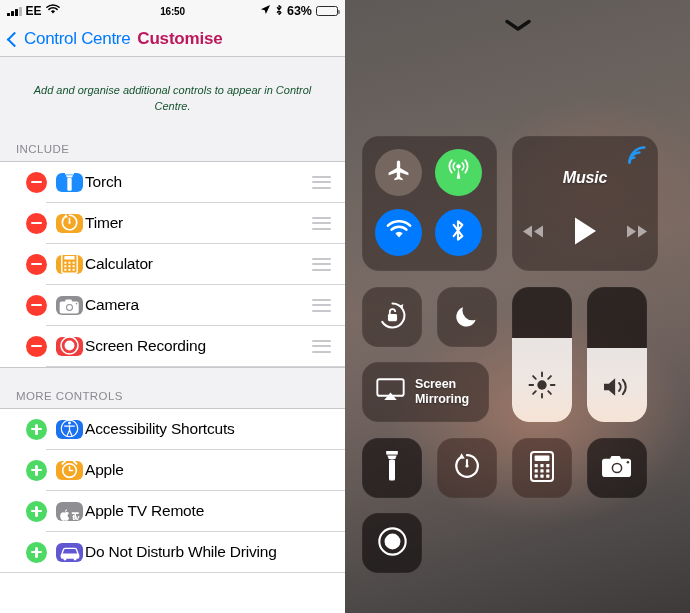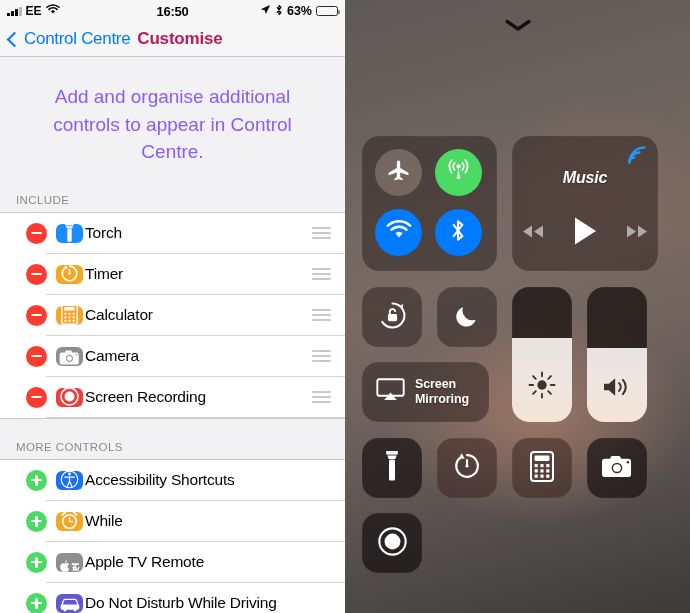--- a/index.html
+++ b/index.html
@@ -18,21 +18,21 @@
   }
   .statusbar {
     height: 22px; background: #f7f7f7;
     display: flex; align-items: center;
     padding: 0 7px; font-size: 12.5px; font-weight: bold; color: #000;
     position: relative;
   }
   .sb-left { display: flex; align-items: center; gap: 4px; }
   .sb-mid {
     position: absolute; left: 0; right: 0; text-align: center;
-    font-size: 13px; font-weight: bold; letter-spacing: -0.2px;
+    font-size: 10px; font-weight: bold; letter-spacing: -0.2px;
   }
   .sb-right {
     margin-left: auto; display: flex; align-items: center; gap: 4px;
     position: relative; z-index: 2; font-size: 12.5px;
   }
   .bars { display: flex; align-items: flex-end; gap: 1.5px; height: 9px; }
   .bars i { display:block; width: 2.5px; background: #000; border-radius: .5px; }
   .bars i:nth-child(1){height:3px}.bars i:nth-child(2){height:5px}
   .bars i:nth-child(3){height:7px}.bars i:nth-child(4){height:9px;background:#b9b9b9}
   .carrier { font-size: 12px; font-weight: bold; }
@@ -54,21 +54,21 @@
   .backchev {
     width: 11px; height: 11px; border-left: 2.6px solid #007aff;
     border-bottom: 2.6px solid #007aff; transform: rotate(45deg);
     margin-right: 4px; margin-left: 2px;
   }
   .backlabel { color: #007aff; font-size: 17px; letter-spacing: -.3px; }
   .navtitle { color: #be185d; font-size: 17px; font-weight: bold; margin-left: 7px; letter-spacing:-.2px;}
 
   .intro {
     background: #f2f2f5; padding: 26px 26px 24px;
-    text-align: center; font-size: 19px; color: #8b5cf6; line-height: 1.45;
+    text-align: center; font-size: 11px; color: #14532d; line-height: 1.45; font-style: italic;
   }
   .sechead {
     background: #f2f2f5; padding: 4px 16px 6px;
     font-size: 11.5px; color: #8a8a8f; letter-spacing: .4px;
     border-bottom: .5px solid #c8c7cc;
   }
   .sechead.gap { padding-top: 22px; border-top: .5px solid #c8c7cc; }
 
   .row {
     height: 41px; background: #fff; display: flex; align-items: center;
@@ -361,21 +361,21 @@
             <span class="bar-h"></span>
             <span class="bar-v"></span>
           </div>
           <div class="appicon" style="background: rgb(245, 166, 35);">
             <svg width="21" height="21" viewBox="0 0 32 32">
               <path d="M5.2 7.4 9.6 3.1M26.8 7.4 22.4 3.1" stroke="#fff" stroke-width="3" stroke-linecap="round"></path>
               <circle cx="16" cy="17.6" r="10.4" stroke="#fff" stroke-width="2.4" fill="none"></circle>
               <path d="M16 11.6v6h4.6" stroke="#fff" stroke-width="2.2" fill="none" stroke-linecap="round" stroke-linejoin="round"></path>
             </svg>
           </div>
-          <span class="rowlabel">While</span>
+          <span class="rowlabel">Apple</span>
         </div>
         <div class="row">
           <div class="rowbtn plus" style="position: relative;">
             <span class="bar-h"></span>
             <span class="bar-v"></span>
           </div>
           <div class="appicon" style="background: rgb(142, 142, 147);">
             <svg width="23" height="13" viewBox="0 0 34 18">
               <path d="M10.3 5c-.2-1.8 1.2-3.6 2.8-3.8.2 1.9-1.2 3.7-2.8 3.8z" fill="#fff"></path>
               <path d="M13 5.4c-1.3-.1-2.4.8-3 .8s-1.6-.7-2.6-.7C6 5.6 4.6 6.6 3.9 8.2c-1.4 2.5-.4 6.1 1 8.1.7 1 1.5 2 2.6 2 1 0 1.4-.6 2.7-.6s1.6.6 2.7.6 1.8-1 2.5-2a9 9 0 0 0 1.1-2.3c-2.8-1.1-3-5.4-.1-7-.8-1-2-1.6-3.4-1.6z" fill="#fff"></path>

